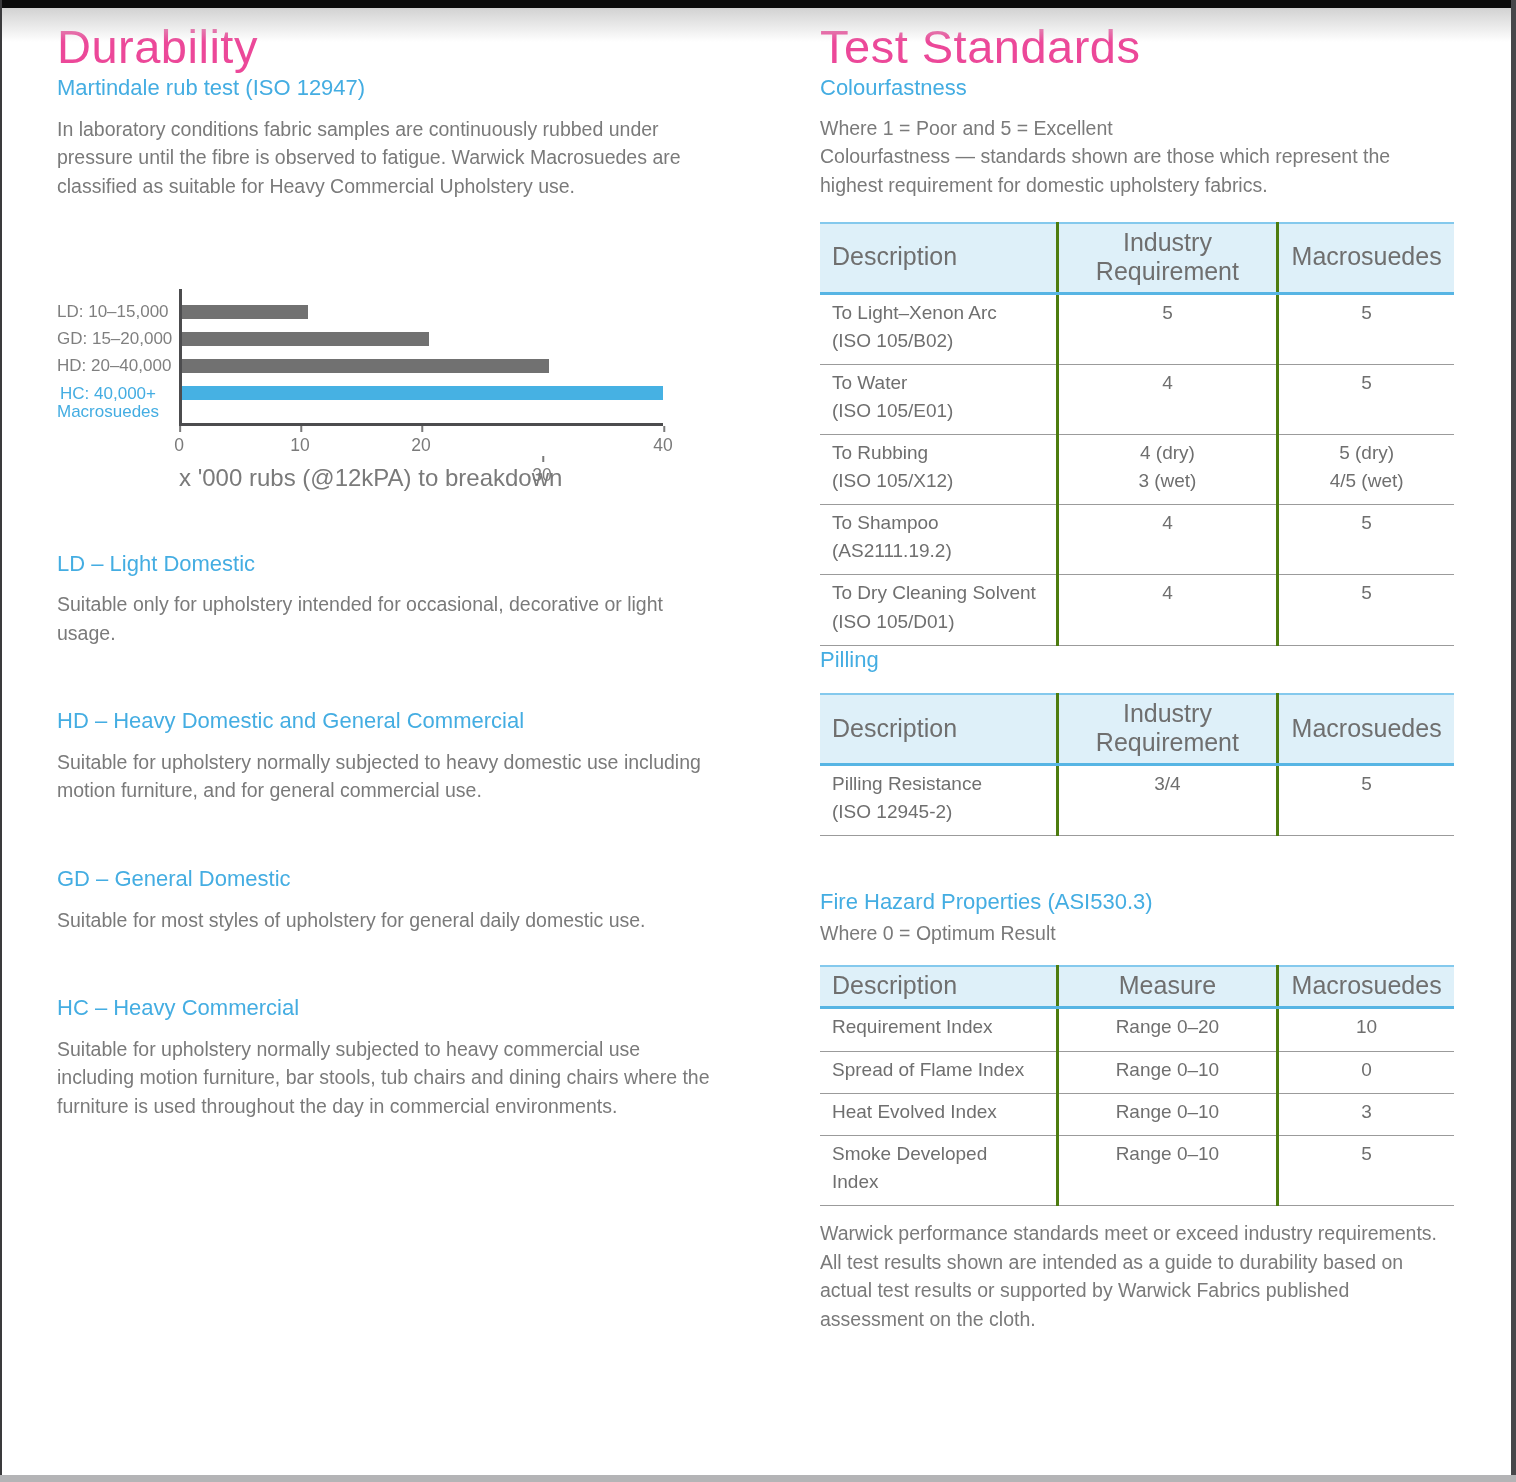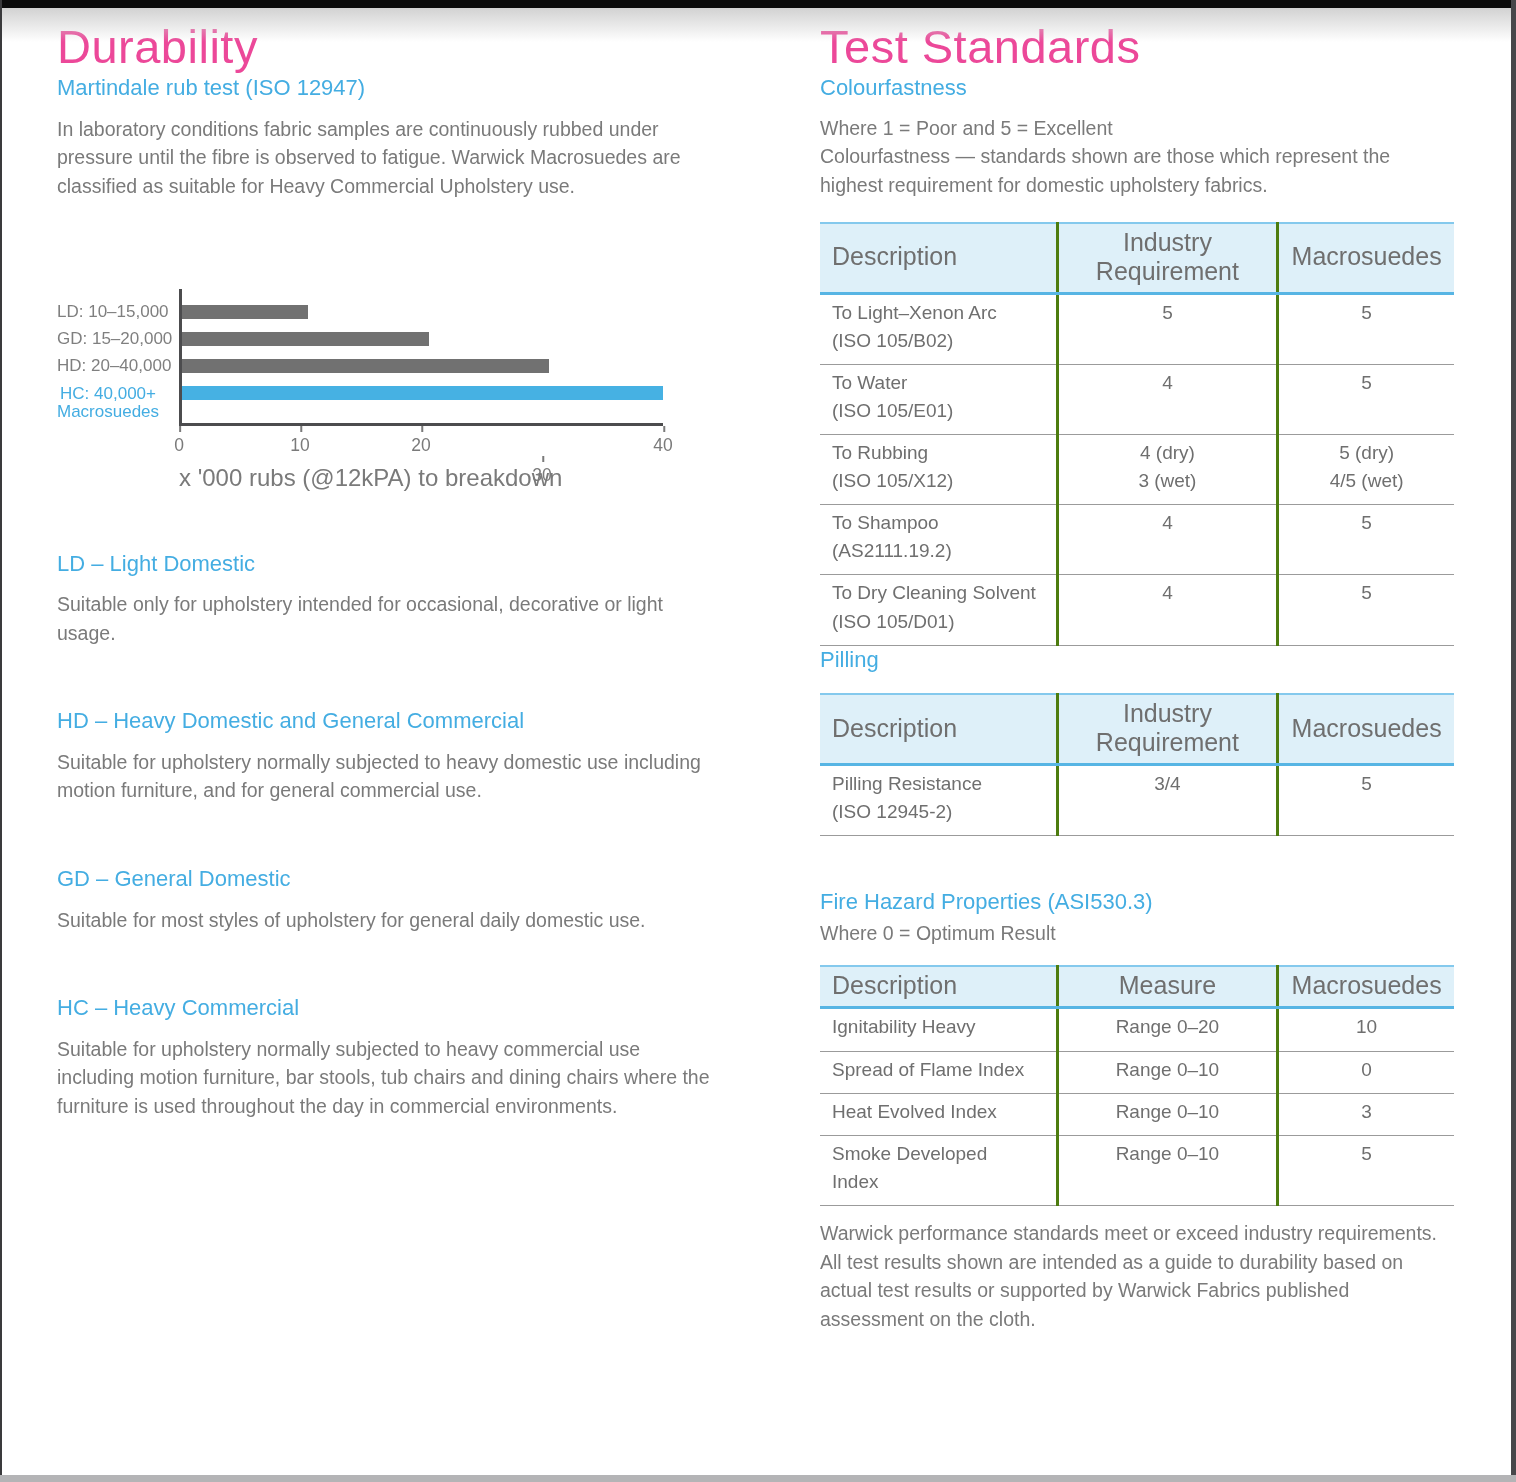--- a/index.html
+++ b/index.html
@@ -274,21 +274,21 @@
         </colgroup>
       <thead>
         <tr>
           <th>Description</th>
           <th>Measure</th>
           <th>Macrosuedes</th>
         </tr>
       </thead>
       <tbody>
         <tr>
-          <td>Ignitability Heavy</td>
+          <td>Requirement Index</td>
           <td>Range 0–20</td>
           <td>10</td>
         </tr>
         <tr>
           <td>Spread of Flame Index</td>
           <td>Range 0–10</td>
           <td>0</td>
         </tr>
         <tr>
           <td>Heat Evolved Index</td>

